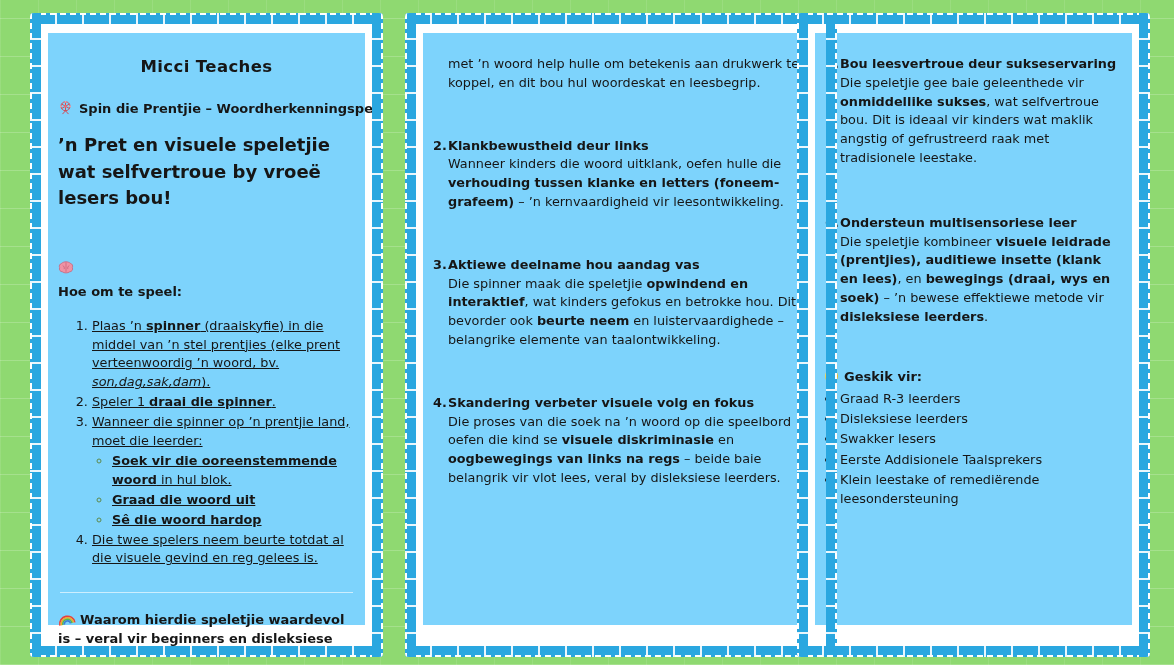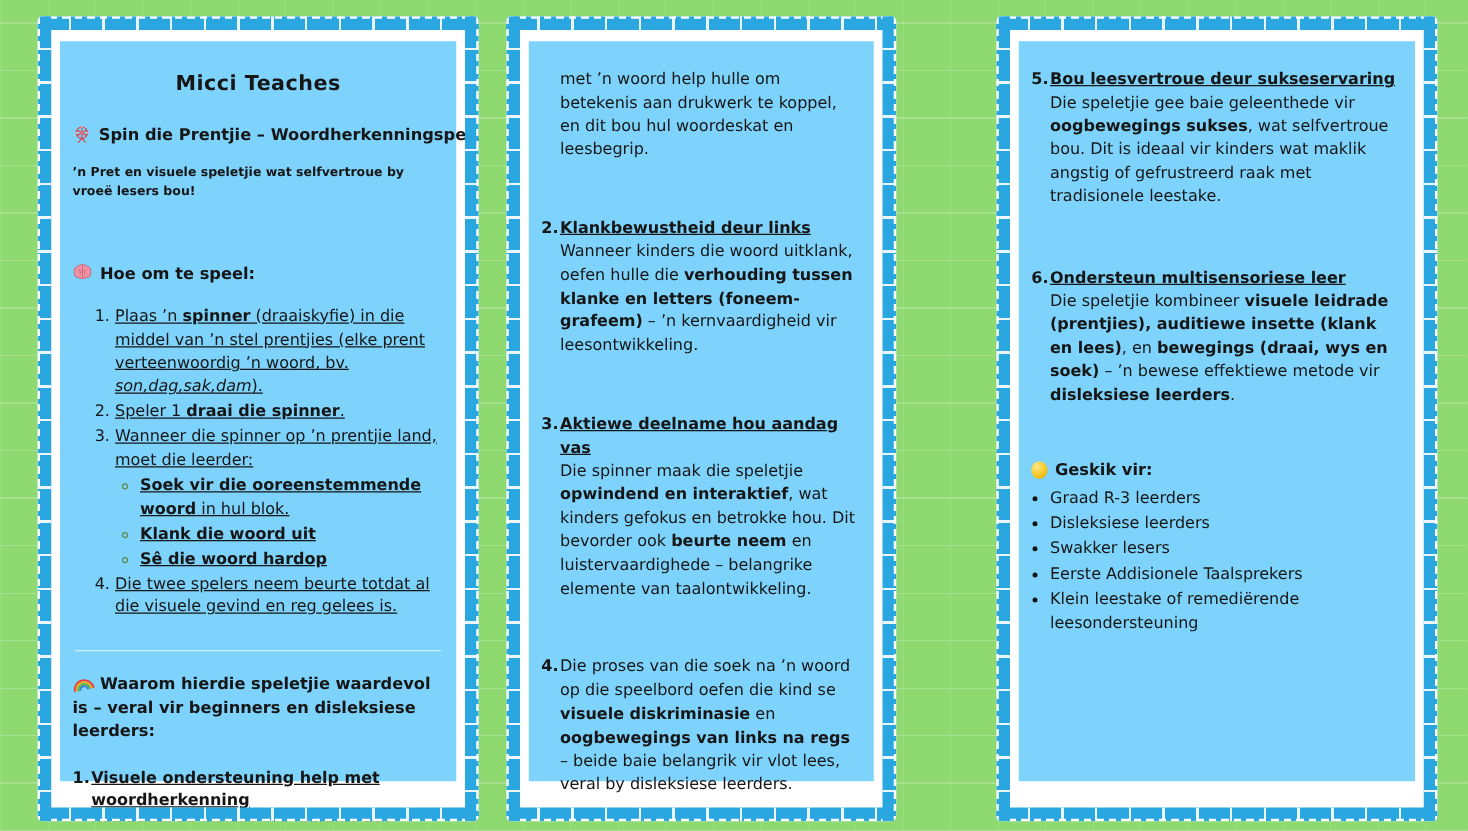--- a/index.html
+++ b/index.html
@@ -10,21 +10,21 @@
       repeating-linear-gradient(0deg, rgba(255,255,255,.20) 0 1px, transparent 1px 38px),
       repeating-linear-gradient(90deg, rgba(255,255,255,.10) 0 1px, transparent 1px 38px);
     font-family:"DejaVu Sans", sans-serif;
     color:#161616;
   }
   .card{
     position:absolute;top:13px;height:644px;background:#ffffff;
     border-radius:4px;overflow:hidden;box-sizing:border-box;
   }
   #card1{left:30px;width:353px;}
-  #card2{left:405px;width:312px;}
+  #card2{left:405px;width:432px;}
   #card3{left:797px;width:353px;}
 
   
   .edge{position:absolute;background-color:#2aa7e0;z-index:3;}
   .e-top,.e-bottom{left:0;right:0;height:11px;}
   .e-left,.e-right{top:0;bottom:0;width:11px;}
   .e-top{top:0;
     background-image:
       repeating-linear-gradient(90deg,#ffffff 0 6px,transparent 6px 10px),
       repeating-linear-gradient(90deg,transparent 0 25px,rgba(255,255,255,.9) 25px 27px);
@@ -54,38 +54,38 @@
     background-repeat:no-repeat,no-repeat;}
 
   .pad{position:absolute;top:11px;left:11px;right:11px;bottom:11px;
        background:#ffffff;padding:9px 7px 21px 7px;box-sizing:border-box;}
   .content{background:#7dd3fc;width:100%;height:100%;box-sizing:border-box;
        padding:16px 10px;font-size:12.8px;line-height:1.47;}
 
   .doc-title{text-align:center;font-weight:bold;font-size:16.5px;letter-spacing:.4px;margin-top:6px;}
   .hrow{display:flex;align-items:flex-start;gap:6px;font-weight:bold;}
   .game-heading{margin-top:20px;font-size:13px;white-space:nowrap;}
-  .intro{font-weight:bold;margin:14px 0 0 0;font-size:10px;}
-  .how-heading{margin-top:48px;font-size:13px;}
+  .intro{font-weight:bold;margin:14px 0 0 0;font-size:18px;}
+  .how-heading{margin-top:48px;font-size:13px;flex-direction:column;}
   .icon{flex:none;display:inline-block;line-height:1;padding-top:1px;}
 
   ol.steps{margin:16px 0 0 0;padding-left:34px;}
   ol.steps>li{margin:1px 0;text-decoration:underline;}
   ul.subs{list-style:circle;margin:2px 0 0 0;padding-left:20px;}
   ul.subs>li{margin:1px 0;}
   ul.subs>li::marker{color:#5d8a4c;}
 
   hr.divider{border:none;border-top:1px solid rgba(255,255,255,.62);margin:24px 2px 17px 2px;}
   .why{font-weight:bold;margin:0;font-size:13px;}
   .why .icon{float:left;margin:2px 5px 0 0;}
 
   .item{display:flex;align-items:flex-start;}
   .item .num{flex:none;width:15px;font-weight:bold;}
   .item .itxt{flex:1;}
-  .item .ititle{font-weight:bold;text-decoration:underline;}
+  .item .ititle{font-weight:bold;}
   #card1 .item{margin-top:18px;}
   #card2 .content{padding-top:16px;}
   .cont{margin:6px 0 0 15px;}
   #card2 .item{margin-top:44px;}
   #card3 .content{padding-top:16px;}
   #card3 .item-5{margin-top:6px;}
   #card3 .item-6{margin-top:46px;}
   .suitable-heading{margin-top:40px;font-size:13px;align-items:center;}
   ul.suit{margin:4px 0 0 0;padding-left:15px;list-style:disc;}
   ul.suit>li{margin:1.5px 0;}
@@ -136,21 +136,21 @@
         <span>Hoe om te speel:</span>
       </div>
 
       <ol class="steps">
         <li>Plaas ’n <b>spinner</b> (draaiskyfie) in die middel van ’n stel prentjies (elke prent verteenwoordig ’n woord, bv. <i>son,dag,sak,dam</i>).</li>
         <li>Speler 1 <b>draai die spinner</b>.</li>
         <li>
           <span>Wanneer die spinner op ’n prentjie land, moet die leerder:</span>
           <ul class="subs">
             <li><b>Soek vir die ooreenstemmende woord</b> in hul blok.</li>
-            <li><b>Klank die woord uit</b></li>
+            <li><b>Graad die woord uit</b></li>
             <li><b>Sê die woord hardop</b></li>
           </ul>
         </li>
         <li>Die twee spelers neem beurte totdat al die visuele gevind en reg gelees is.</li>
       </ol>
 
       <hr class="divider">
 
       <p class="why">
         <span class="icon">
@@ -198,41 +198,42 @@
         <span class="num">3.</span>
         <div class="itxt">
           <div class="ititle">Aktiewe deelname hou aandag vas</div>
           <div class="ibody">Die spinner maak die speletjie <b>opwindend en interaktief</b>, wat kinders gefokus en betrokke hou. Dit bevorder ook <b>beurte neem</b> en luistervaardighede – belangrike elemente van taalontwikkeling.</div>
         </div>
       </div>
 
       <div class="item">
         <span class="num">4.</span>
         <div class="itxt">
+          <div class="ititle">Skandering verbeter visuele volg en fokus</div>
           <div class="ibody">Die proses van die soek na ’n woord op die speelbord oefen die kind se <b>visuele diskriminasie</b> en <b>oogbewegings van links na regs</b> – beide baie belangrik vir vlot lees, veral by disleksiese leerders.</div>
         </div>
       </div>
 
     </div>
   </div>
 </div>
 
 <div class="card" id="card3">
   <div class="edge e-top"></div>
   <div class="edge e-bottom"></div>
   <div class="edge e-left"></div>
   <div class="edge e-right"></div>
   <div class="pad">
     <div class="content">
 
       <div class="item item-5">
         <span class="num">5.</span>
         <div class="itxt">
           <div class="ititle">Bou leesvertroue deur sukseservaring</div>
-          <div class="ibody">Die speletjie gee baie geleenthede vir <b>oogbewegings sukses</b>, wat selfvertroue bou. Dit is ideaal vir kinders wat maklik angstig of gefrustreerd raak met tradisionele leestake.</div>
+          <div class="ibody">Die speletjie gee baie geleenthede vir <b>onmiddellike sukses</b>, wat selfvertroue bou. Dit is ideaal vir kinders wat maklik angstig of gefrustreerd raak met tradisionele leestake.</div>
         </div>
       </div>
 
       <div class="item item-6">
         <span class="num">6.</span>
         <div class="itxt">
           <div class="ititle">Ondersteun multisensoriese leer</div>
           <div class="ibody">Die speletjie kombineer <b>visuele leidrade (prentjies), auditiewe insette (klank en lees)</b>, en <b>bewegings (draai, wys en soek)</b> – ’n bewese effektiewe metode vir <b>disleksiese leerders</b>.</div>
         </div>
       </div>

